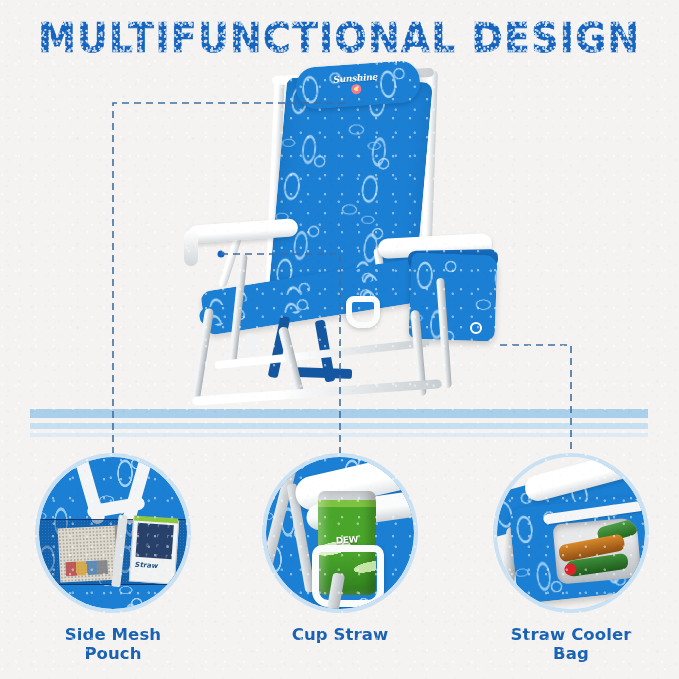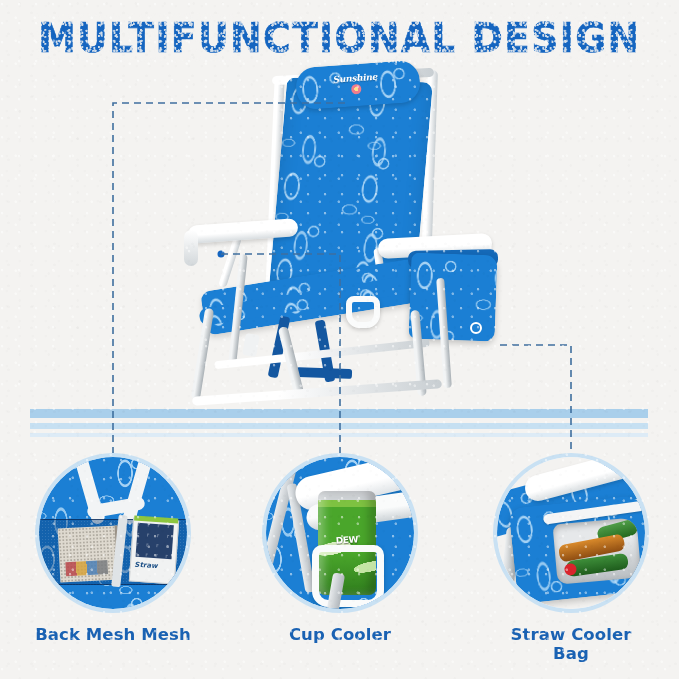--- a/index.html
+++ b/index.html
@@ -417,40 +417,40 @@
       <div class="pouch"></div>
       <div class="note"></div>
       <div class="zip"></div>
       <div class="pack">
         <span class="grn"></span>
         <span class="win"></span>
         <span class="lbl">Straw</span>
       </div>
     </div>
   </div>
-  <div class="caption">Back Mesh Mesh</div>
+  <div class="caption">Side Mesh Pouch</div>
 </div>
 
 <div class="feature" style="left:262px; top:453px;">
   <div class="circle c2">
     <div class="inner">
       <div class="bg fabric"></div>
       <div class="legA"></div>
       <div class="legB"></div>
       <div class="armrest"></div>
       <div class="armrest2"></div>
       <div class="can">
         <span class="swirl"></span>
         <span class="name">DEW</span>
       </div>
       <div class="holder"></div>
       <div class="legC"></div>
     </div>
   </div>
-  <div class="caption">Cup Cooler</div>
+  <div class="caption">Cup Straw</div>
 </div>
 
 <div class="feature" style="left:493px; top:453px;">
   <div class="circle c3">
     <div class="inner">
       <div class="bg"></div>
       <div class="fabtop fabric"></div>
       <div class="armrest"></div>
       <div class="frame"></div>
       <div class="bag fabric"></div>

